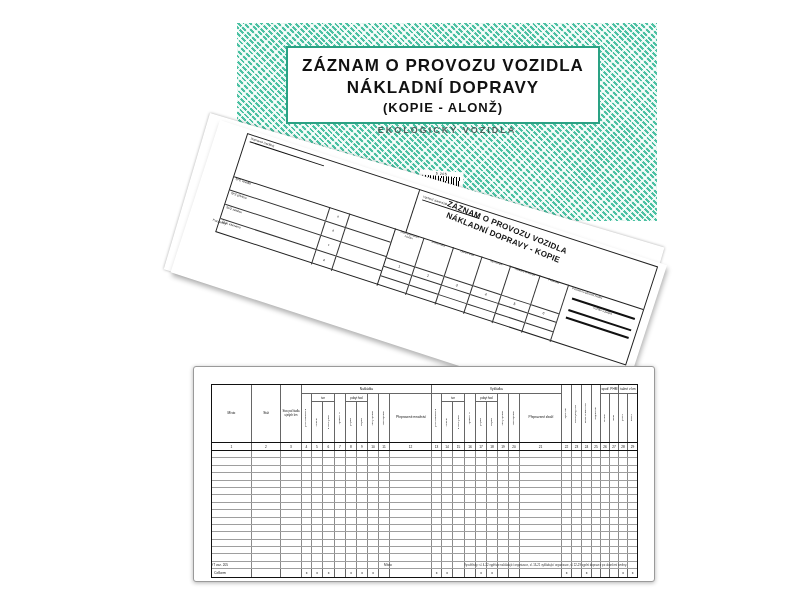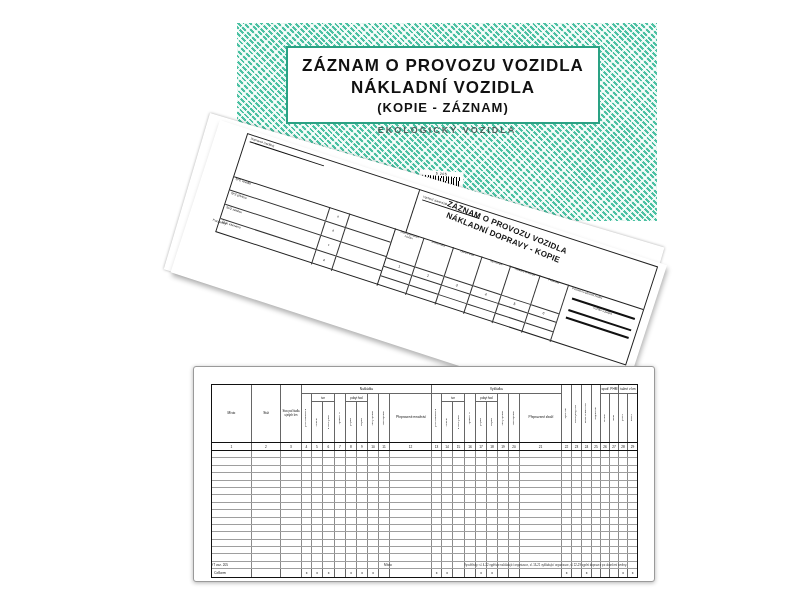--- a/index.html
+++ b/index.html
@@ -88,22 +88,22 @@
   .fine{left:270px;width:172px;white-space:nowrap;overflow:hidden;font-size:2.8px;color:#333;}
 </style>
 </head>
 <body>
 
 <div id="stage">
 
   <div class="abs pad">
     <div class="abs cover-box" style="border-color: rgb(42, 161, 131);">
       <div class="cover-t1">ZÁZNAM O PROVOZU VOZIDLA</div>
-      <div class="cover-t2">NÁKLADNÍ VOZIDLA</div>
-      <div class="cover-t3">(KOPIE - ZÁZNAM)</div>
+      <div class="cover-t2">NÁKLADNÍ DOPRAVY</div>
+      <div class="cover-t3">(KOPIE - ALONŽ)</div>
     </div>
     <div class="abs eco">EKOLOGICKÝ VOZIDLA</div>
     <div class="abs barcode-wrap">
       <div class="barcode-num">5 205</div>
       <div class="barcode-bars"></div>
     </div>
   </div>
 
   <div class="abs backsheet"></div>
 

